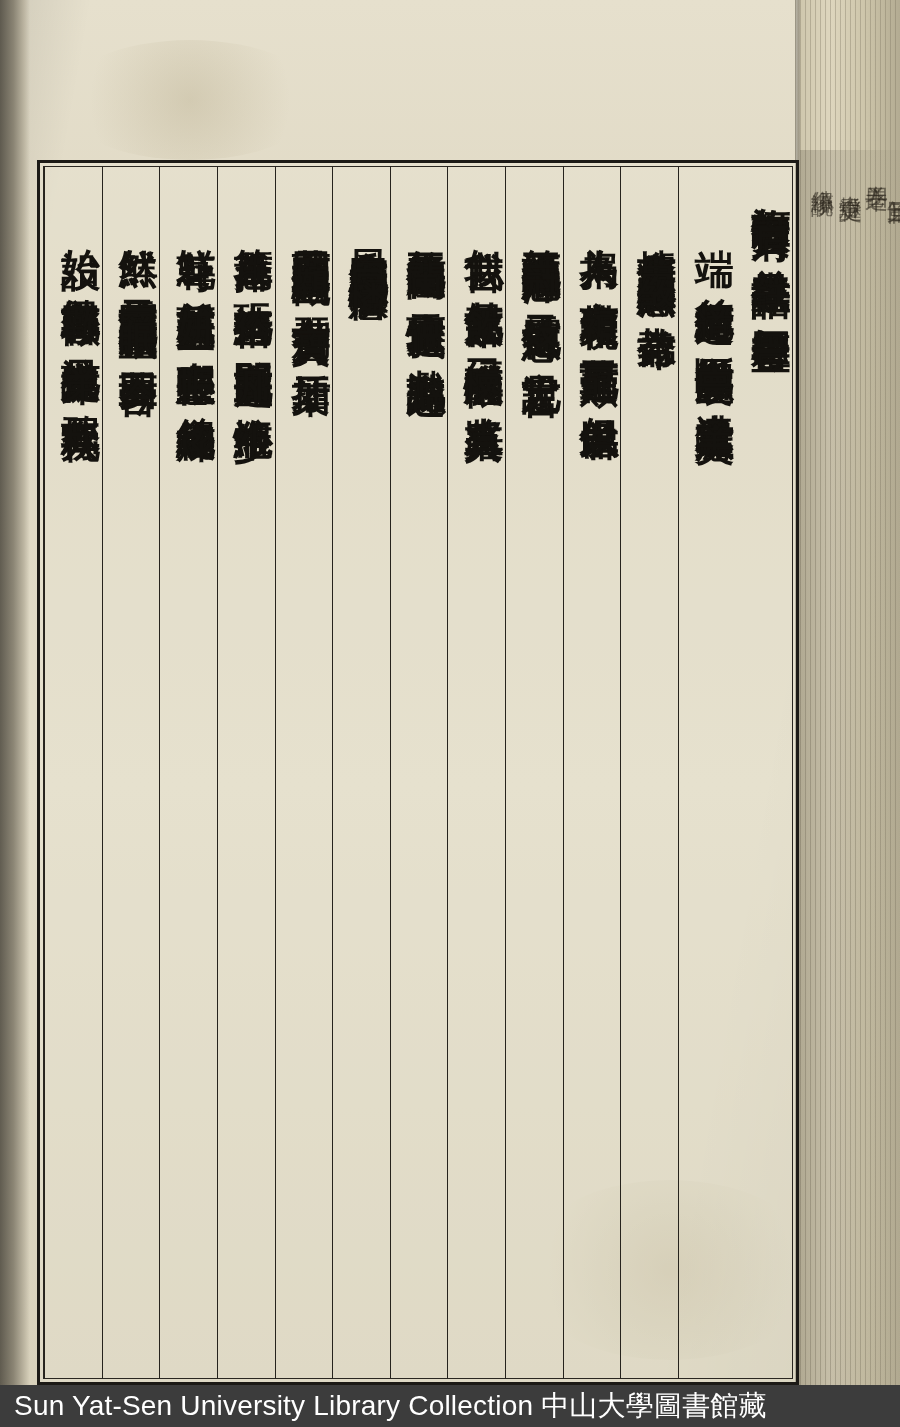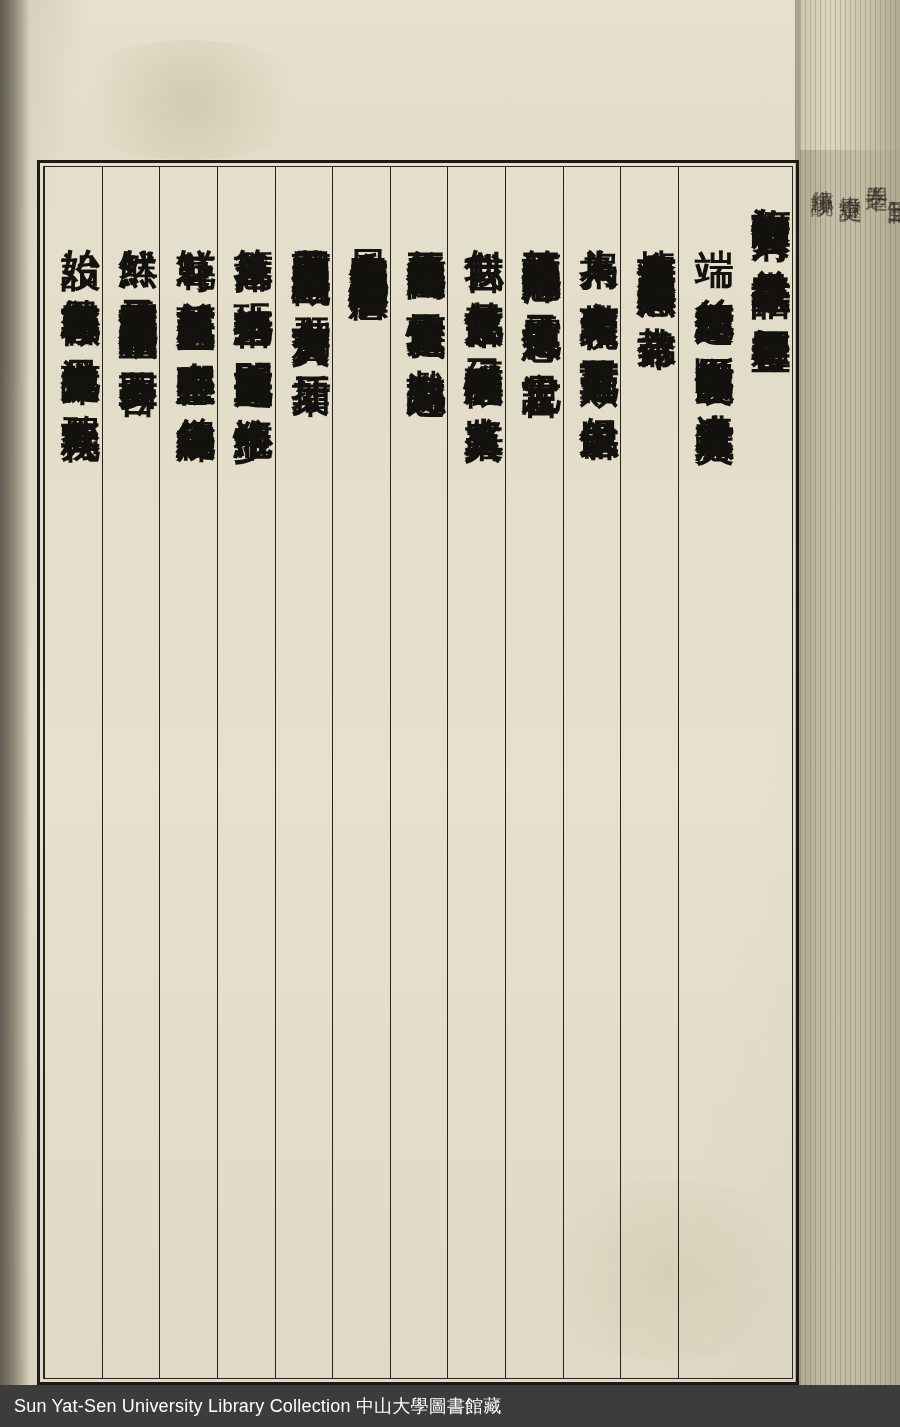--- a/index.html
+++ b/index.html
@@ -140,21 +140,21 @@
     position: absolute;
     left: 0; bottom: 0;
     width: 900px; height: 42px;
     background: #3c3c3c;
     color: #ffffff;
     display: flex;
     align-items: center;
     padding-left: 14px;
     box-sizing: border-box;
     font-family: "Liberation Sans", sans-serif;
-    font-size: 18px;
+    font-size: 28px;
     letter-spacing: .2px;
   }
 </style>
 </head>
 <body>
 
 <div id="page">
 
   <div class="paper"></div>
   <div class="gutter-left"></div>

